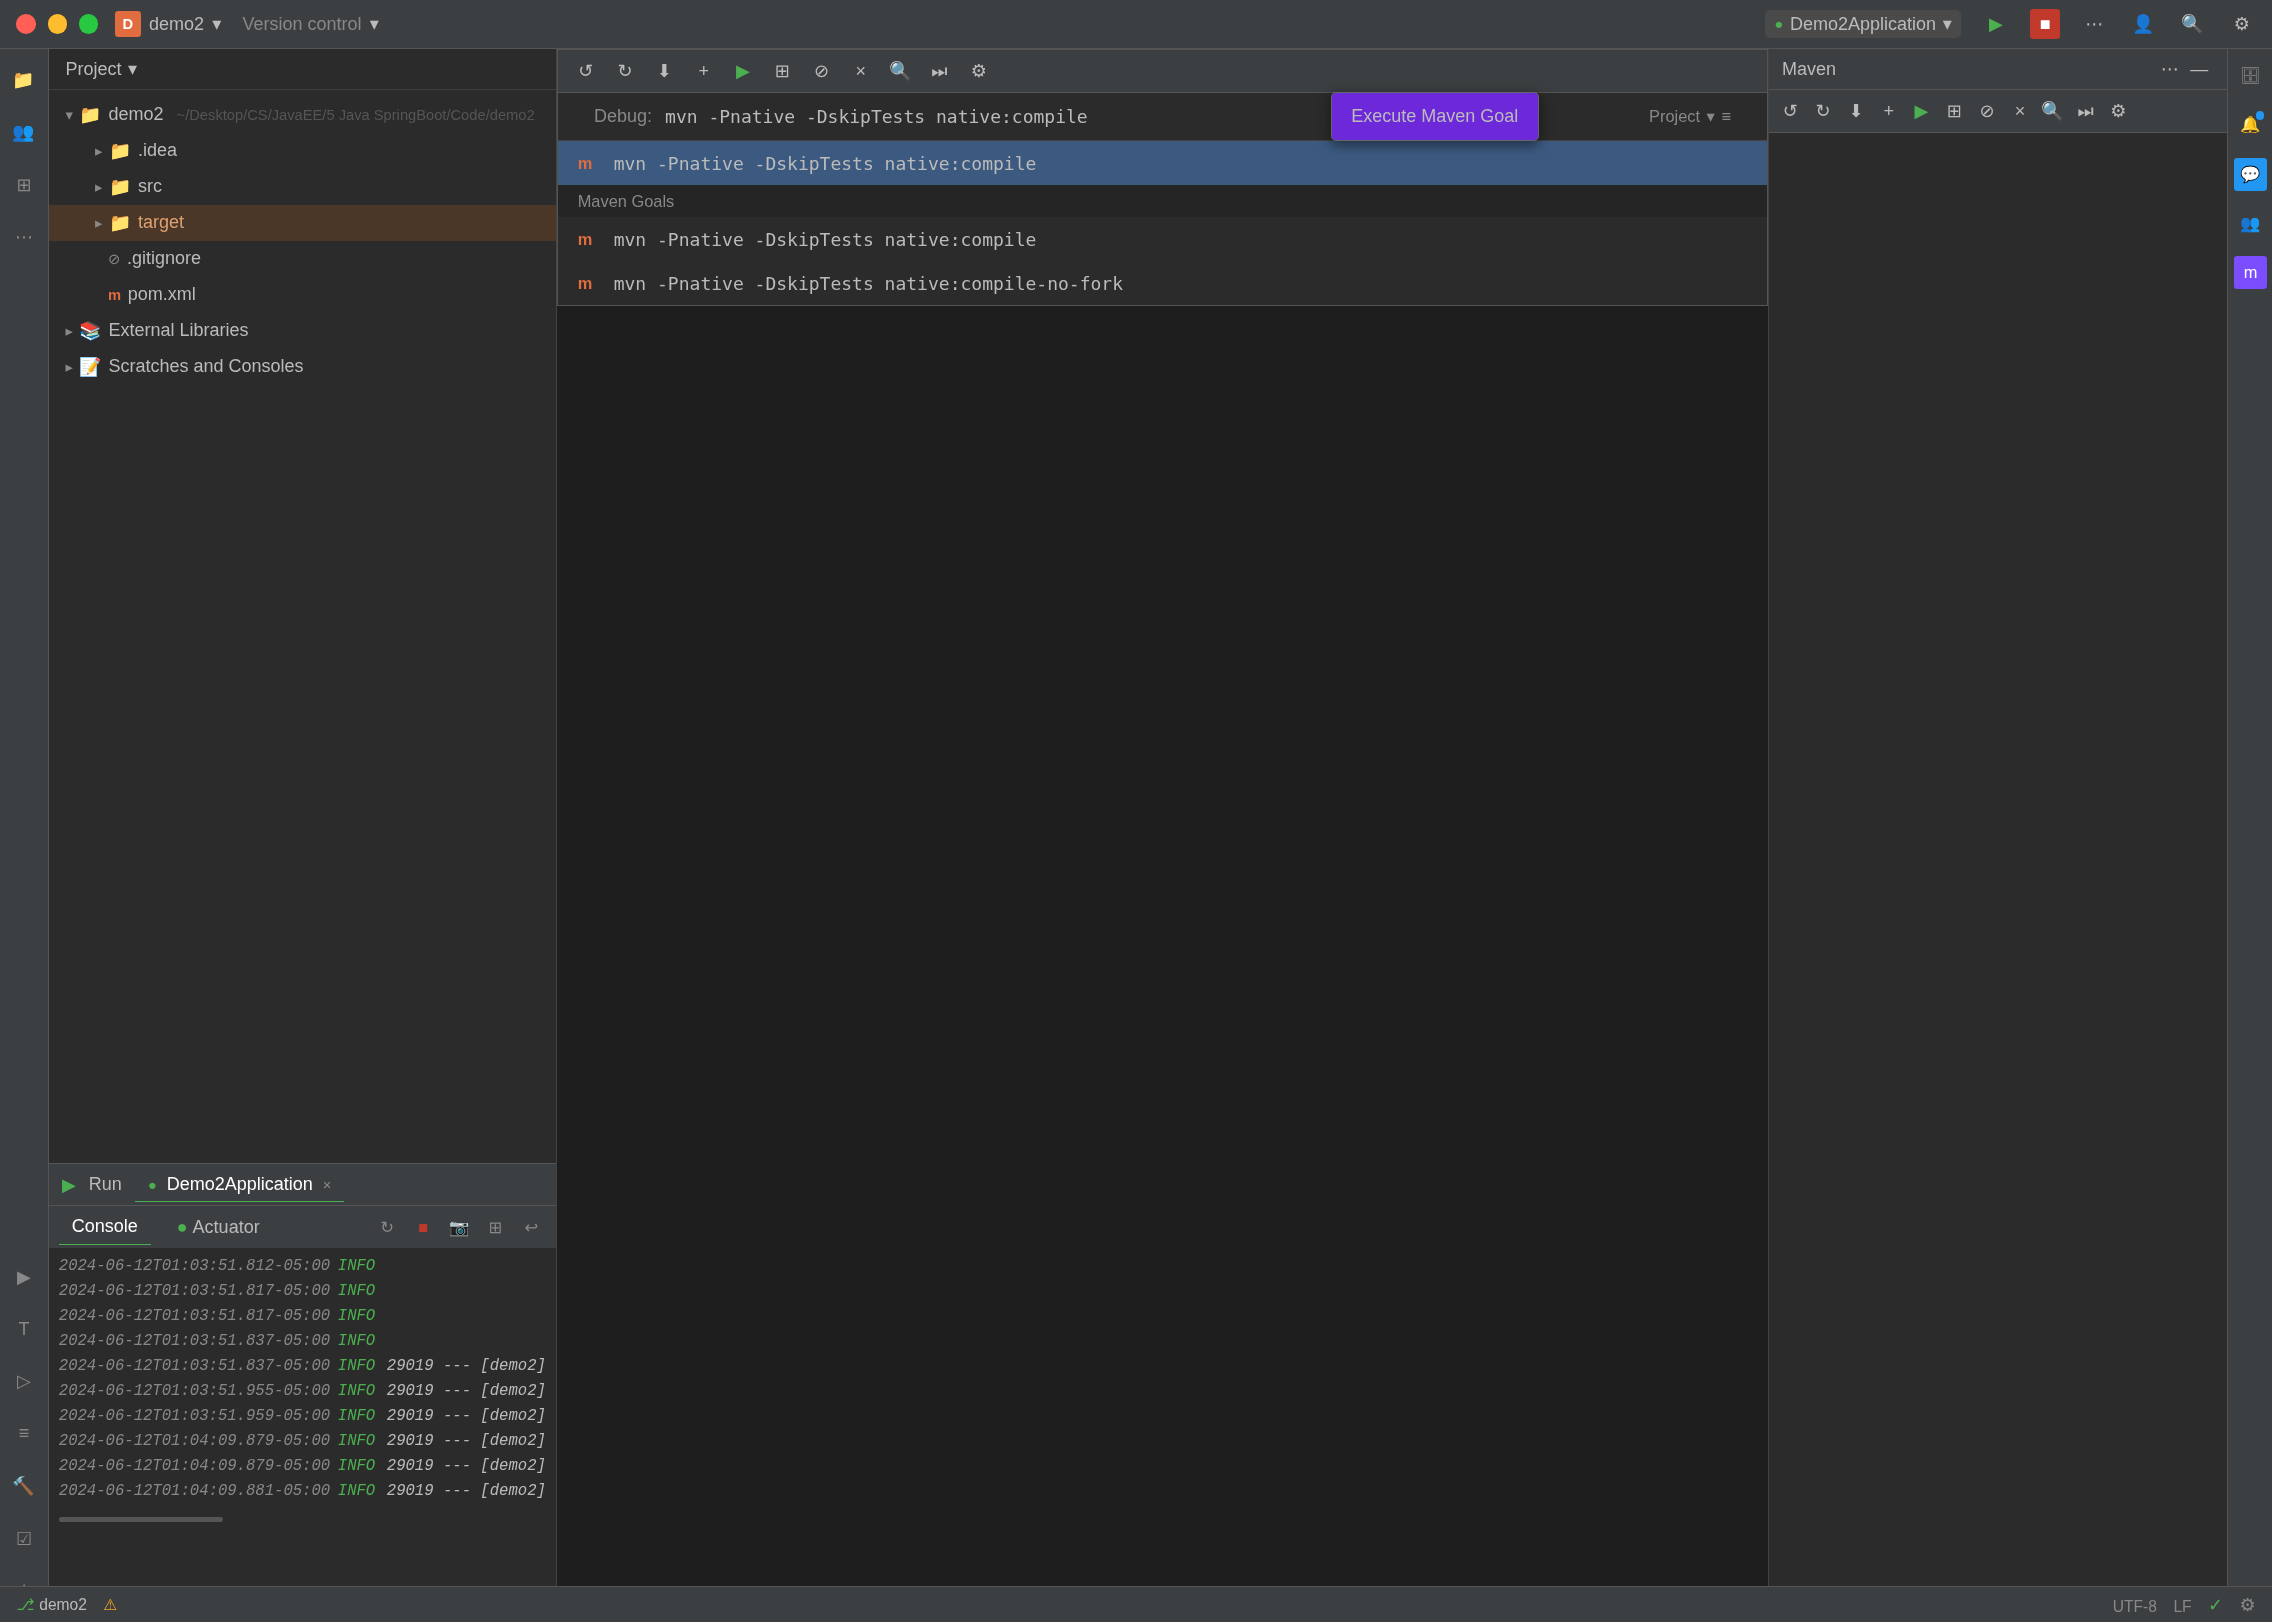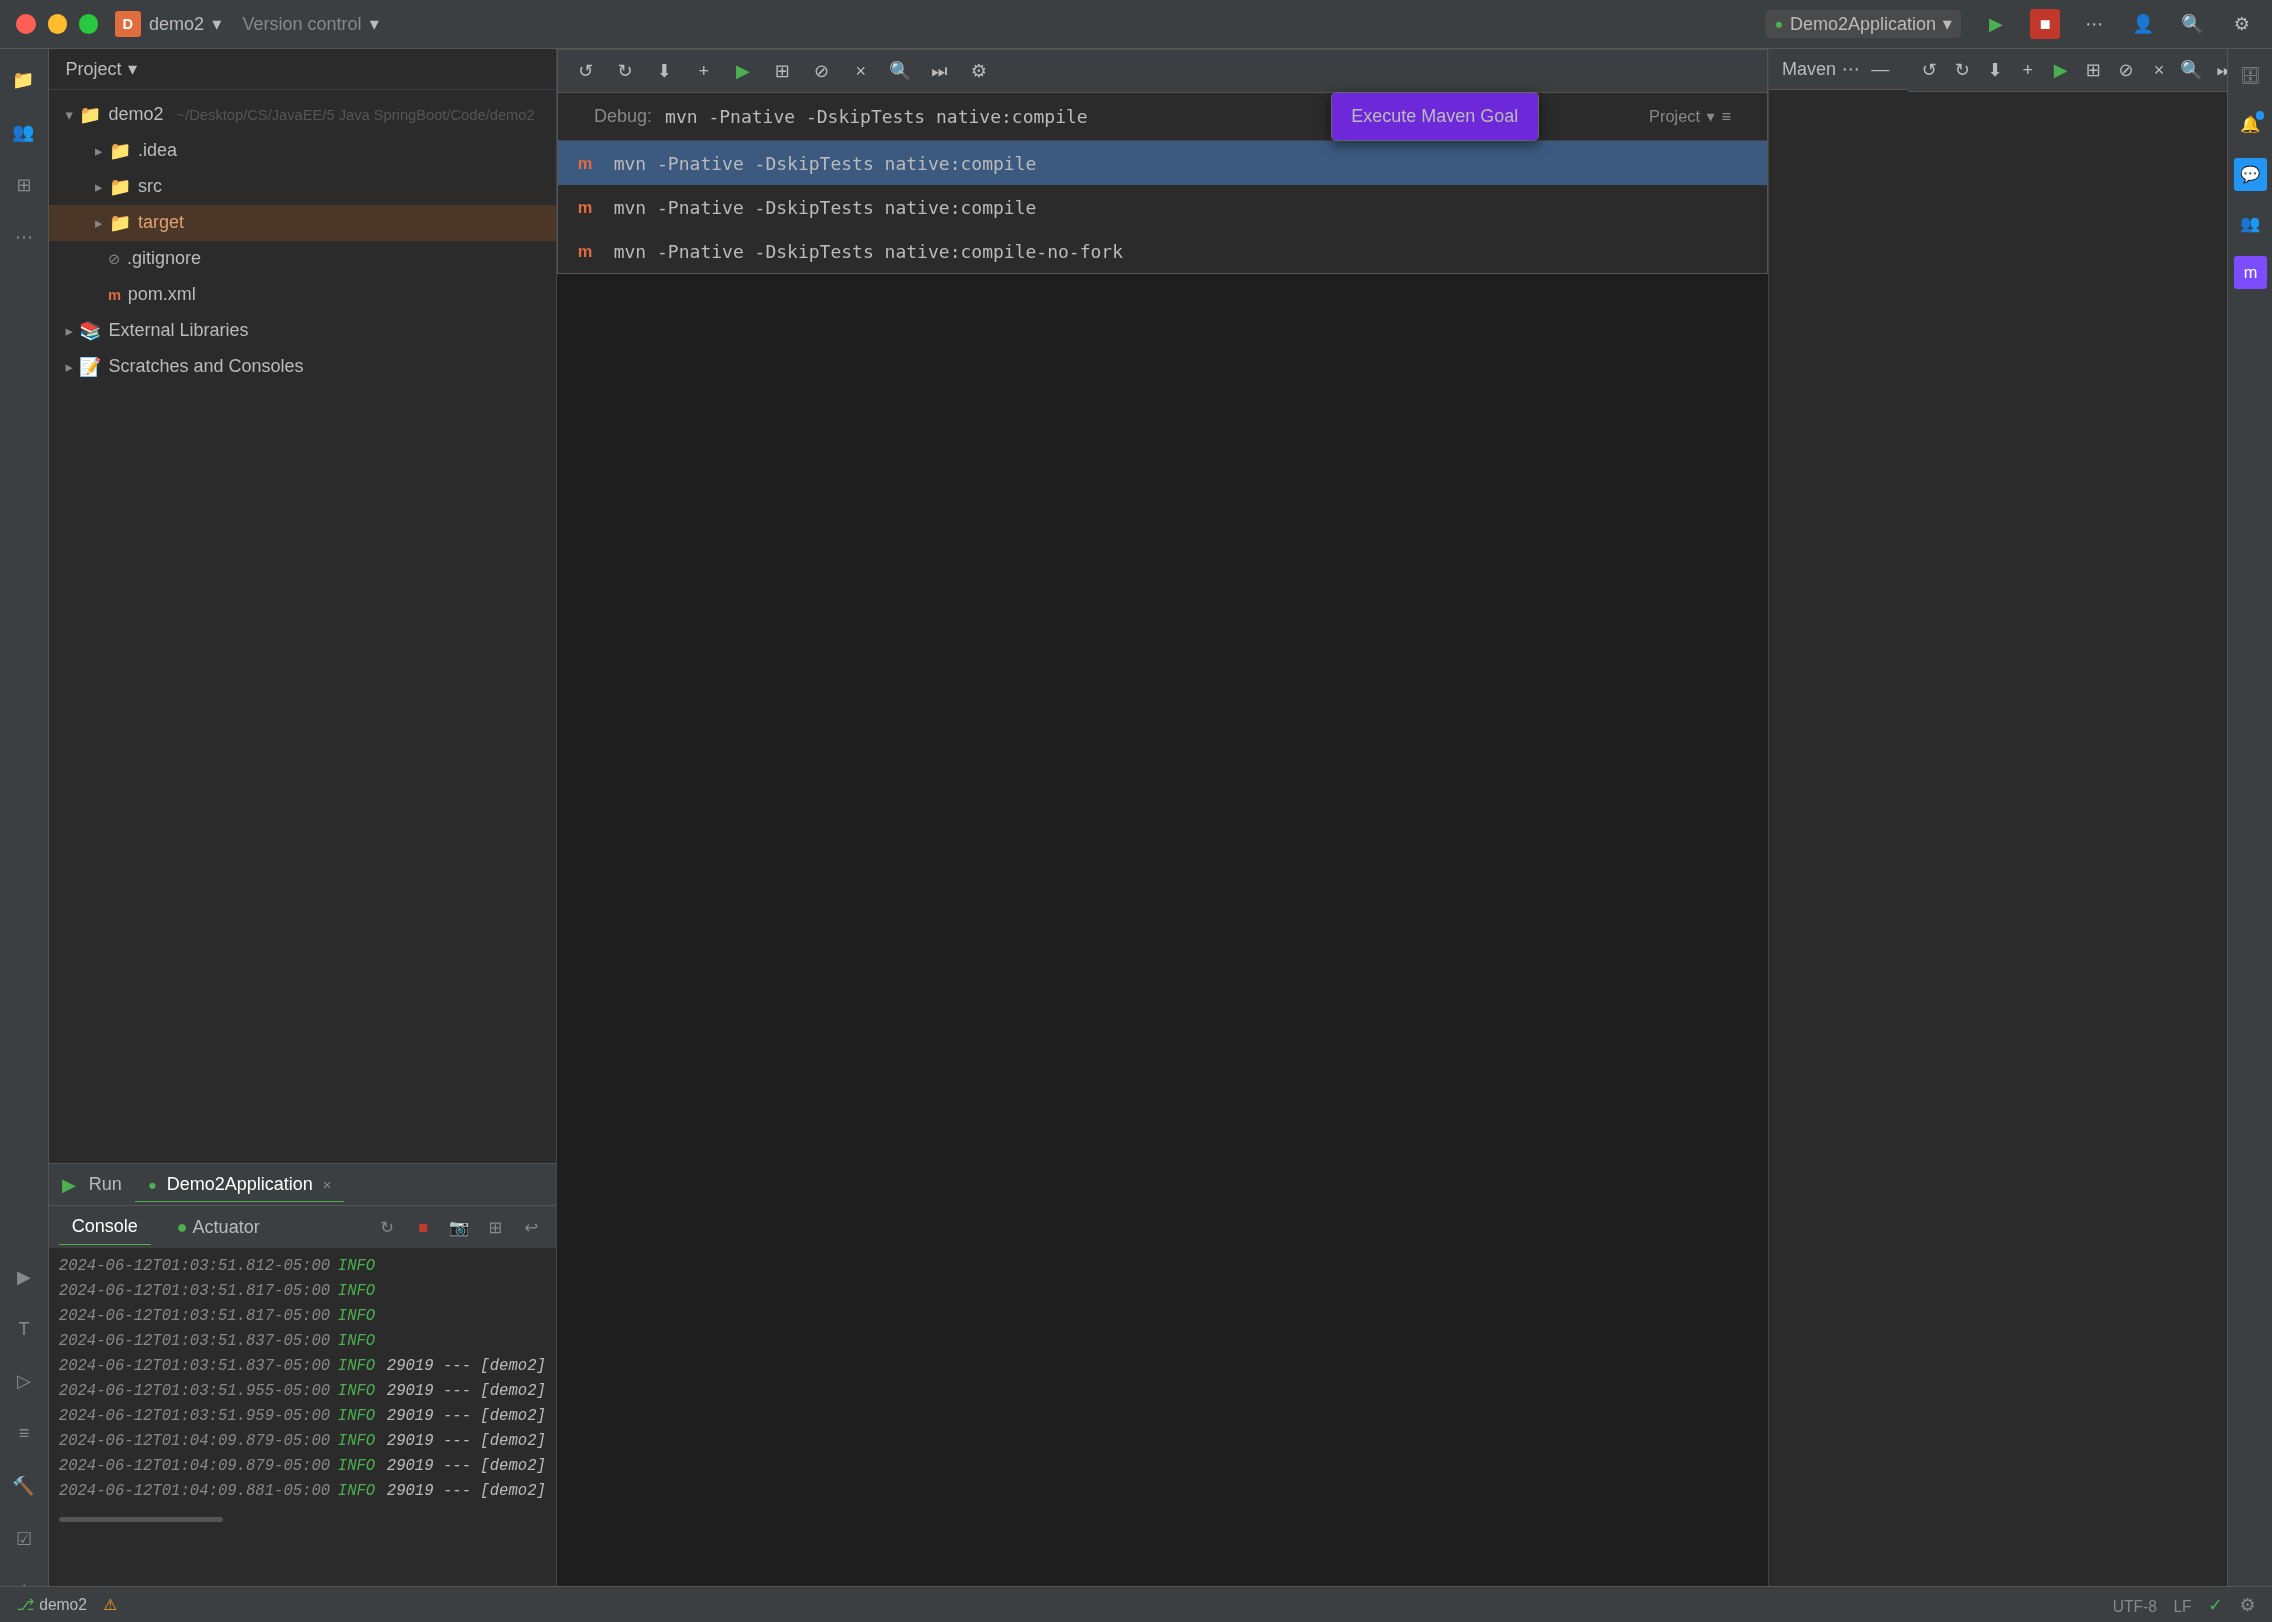--- a/index.html
+++ b/index.html
@@ -262,21 +262,21 @@
 
     
     .main-empty { flex: 1; }
 
     
     .maven-panel {
       width: 459px;
       background: #2b2b2b;
       border-left: 0.8px solid #444;
       display: flex;
-      flex-direction: row;
+      flex-direction: column;
     }
     .maven-header {
       height: 41px;
       background: #3c3f41;
       display: flex;
       align-items: center;
       padding: 0 13px;
       border-bottom: 0.8px solid #555;
     }
     .maven-title {
@@ -589,20 +589,21 @@
           <span>Project</span>
           <span>▾</span>
           <span>≡</span>
         </div>
       </div>
 
       <div class="suggestion-item selected">
         <span class="suggestion-icon">m</span>
         <span class="suggestion-text">mvn -Pnative -DskipTests native:compile</span>
       </div>
+      <div class="suggestion-section">Maven Goals</div>
 
       <div class="suggestion-item">
         <span class="suggestion-icon">m</span>
         <span class="suggestion-text">mvn -Pnative -DskipTests native:compile</span>
       </div>
       <div class="suggestion-item">
         <span class="suggestion-icon">m</span>
         <span class="suggestion-text">mvn -Pnative -DskipTests native:compile-no-fork</span>
       </div>
     </div>

